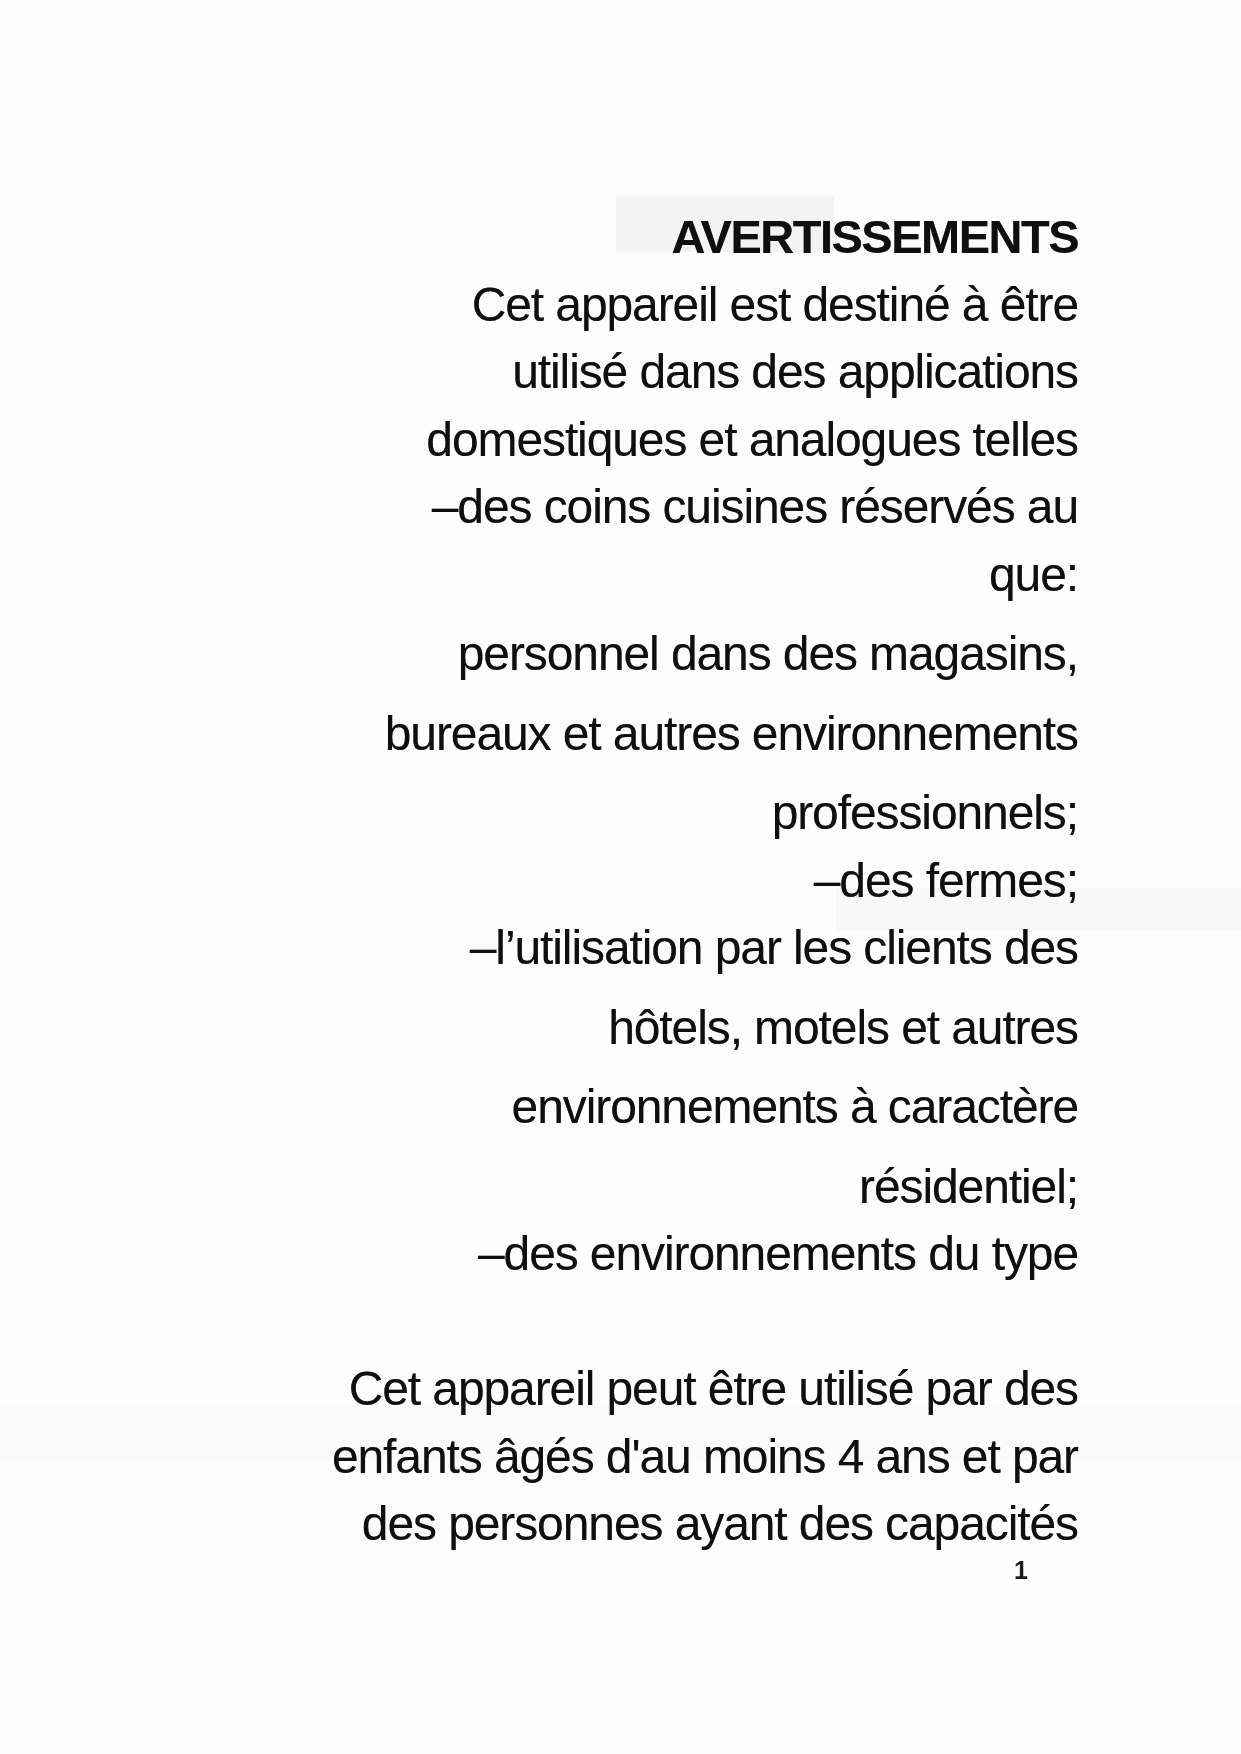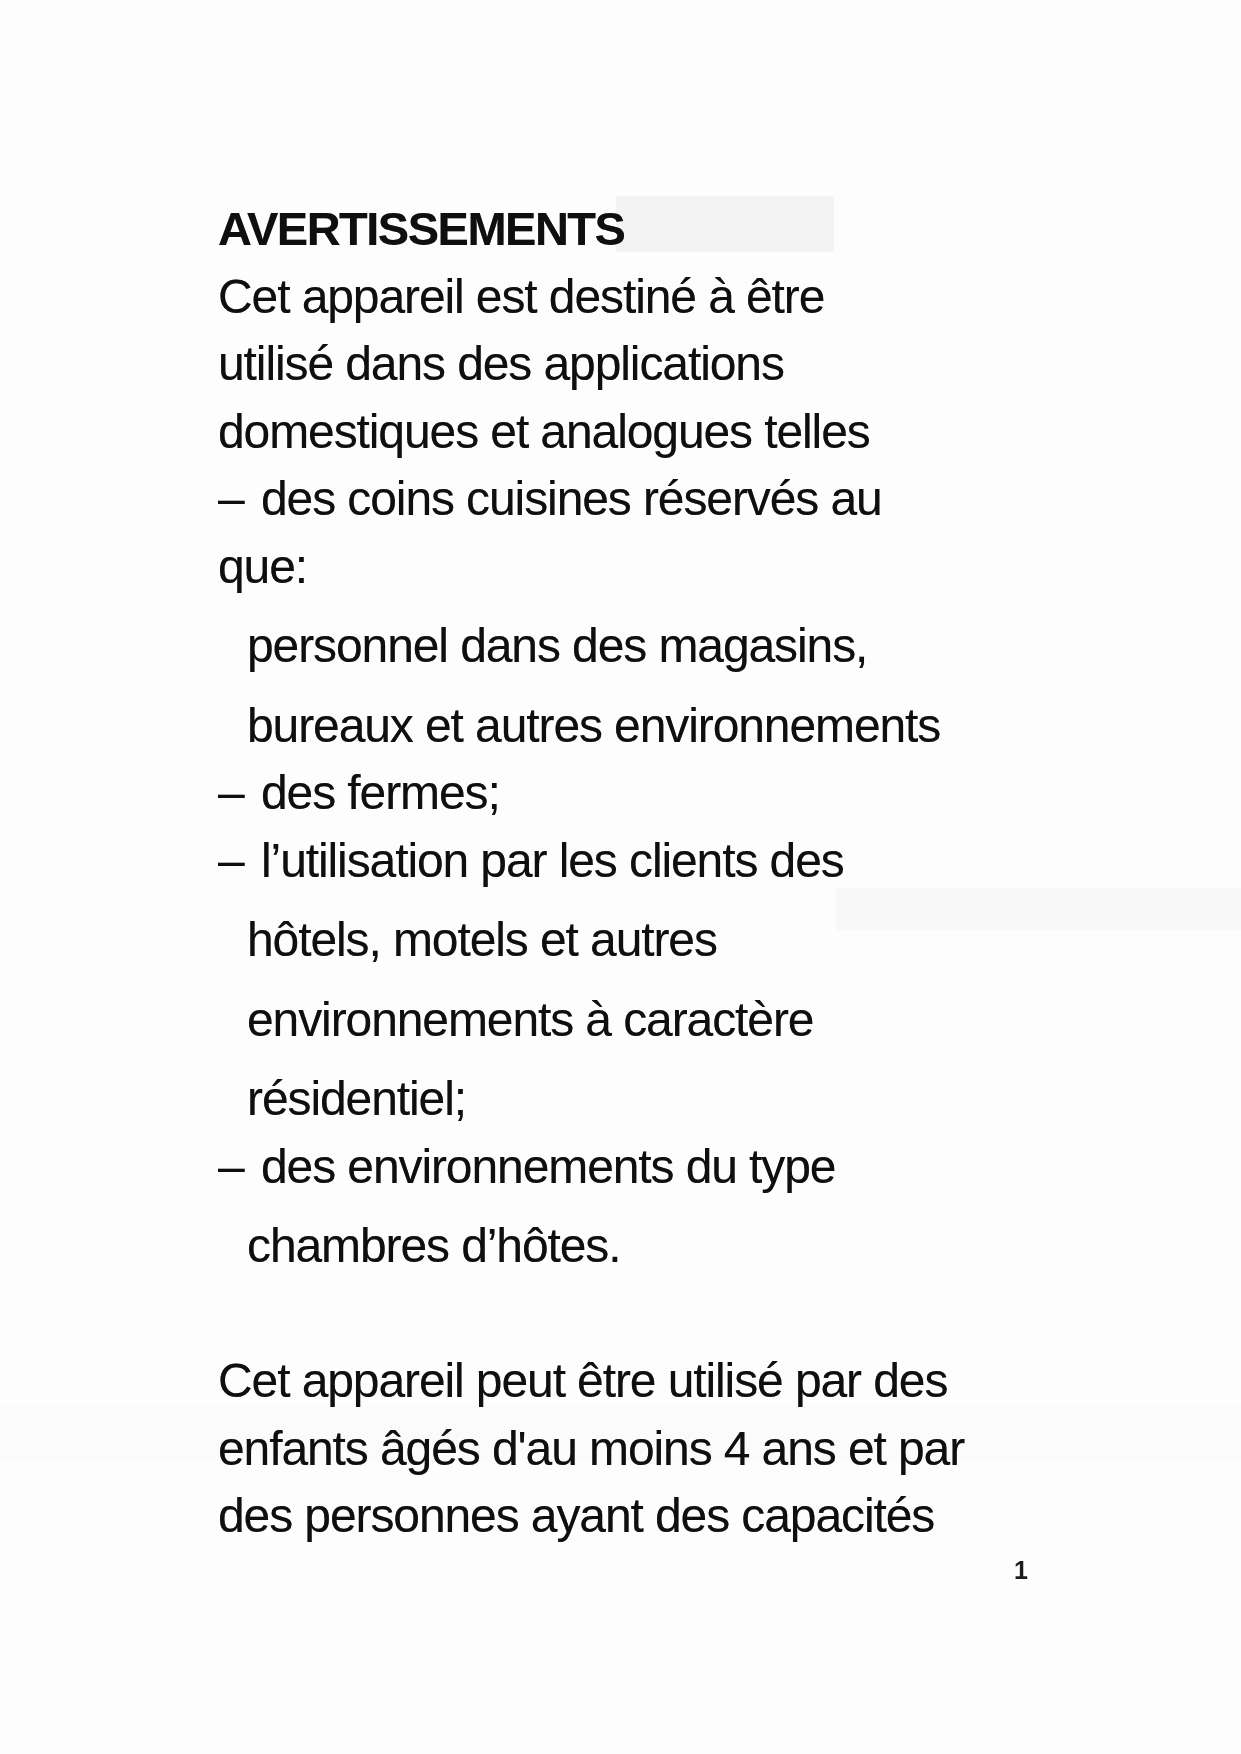--- a/index.html
+++ b/index.html
@@ -41,26 +41,27 @@
     position: absolute;
     left: 0;
     top: 1406px;
     width: 1241px;
     height: 56px;
     background: #fbfbfb;
   }
   .content {
     position: absolute;
     left: 218px;
-    top: 195px;
+    top: 203px;
     width: 860px;
     font-size: 48px;
     line-height: 67.5px;
     letter-spacing: -1.1px;
     text-shadow: 0 0 0.6px rgba(0,0,0,0.45);
+    text-align: right;
   }
   .heading {
     margin: 0;
     font-size: 47px;
     font-weight: 700;
     letter-spacing: -1.5px;
     line-height: 67.5px;
   }
   .line {
     white-space: nowrap;
@@ -99,30 +100,30 @@
     <h1 class="heading">AVERTISSEMENTS</h1>
 
     <div class="line">Cet appareil est destiné à être</div>
     <div class="line">utilisé dans des applications</div>
     <div class="line">domestiques et analogues telles</div>
     <div class="line"><span class="dash">–</span><span>des coins cuisines réservés au</span></div>
 
     <div class="line">que:</div>
     <div class="line cont">personnel dans des magasins,</div>
     <div class="line cont">bureaux et autres environnements</div>
+    <div class="line cont">professionnels;</div>
 
     <div class="line"><span class="dash">–</span><span>des fermes;</span></div>
 
     <div class="line"><span class="dash">–</span><span>l’utilisation par les clients des</span></div>
     <div class="line cont">hôtels, motels et autres</div>
     <div class="line cont">environnements à caractère</div>
     <div class="line cont">résidentiel;</div>
 
     <div class="line"><span class="dash">–</span><span>des environnements du type</span></div>
-    <div class="line cont">chambres d’hôtes.</div>
 
     <div class="spacer"></div>
 
     <div class="line">Cet appareil peut être utilisé par des</div>
     <div class="line">enfants âgés d'au moins 4 ans et par</div>
     <div class="line">des personnes ayant des capacités</div>
 
   </div>
 
   <div class="page-number">1</div>

